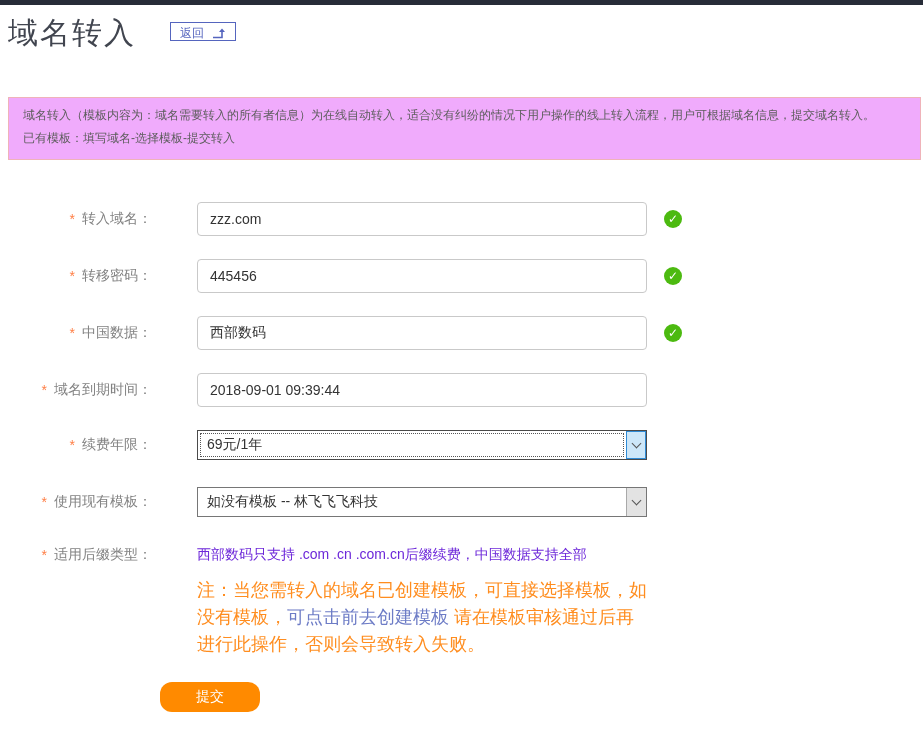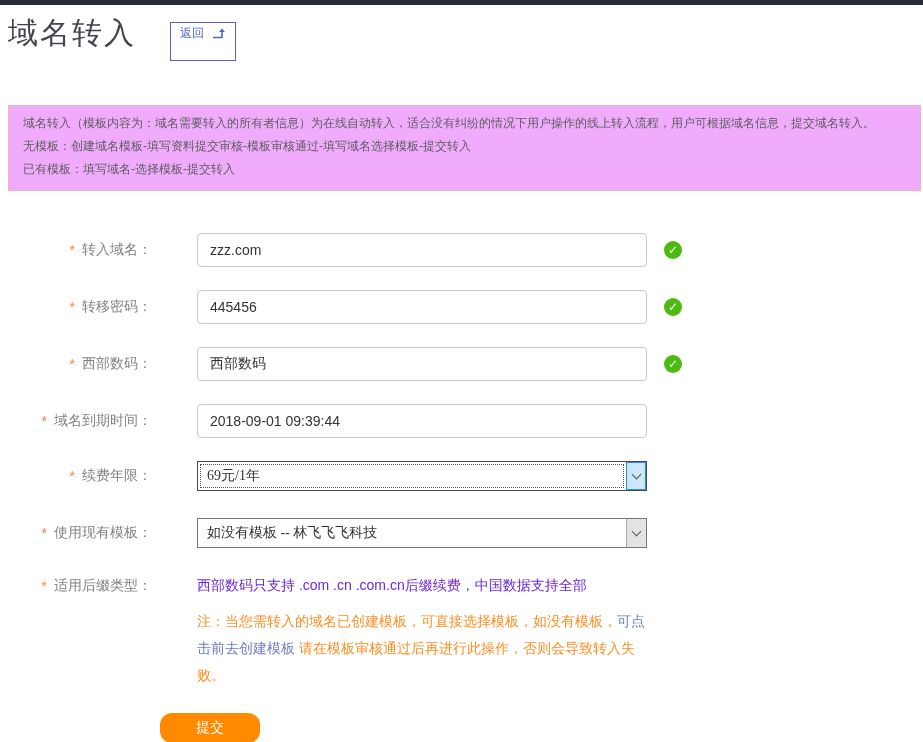--- a/index.html
+++ b/index.html
@@ -14,21 +14,21 @@
   .topbar { height: 5px; background: #272c38; width: 100%; }
 
   .header { padding: 8px 0 0 8px; display: flex; align-items: flex-start; }
   .page-title {
     font-size: 30px; color: #41454f; font-weight: 400;
     letter-spacing: 2px; line-height: 40px; margin: 0;
   }
   .back-btn {
     margin-left: 34px; margin-top: 9px;
     border: 1px solid #5565be; background: #fff; color: #5565be;
-    font-size: 12px; padding: 3px 9px 20px;
+    font-size: 12px; padding: 3px 9px 0;
     display: inline-flex; align-items: center; gap: 8px;
     cursor: pointer; line-height: 14px;
   }
   .back-arrow { display: inline-flex; }
 
   .notice {
     margin: 44px 2px 0 8px;
     background: #f0abfc; border: 1px solid #efb3b9;
     padding: 9px 14px 6px; font-size: 12px; color: #5d5d5d;
   }
@@ -61,21 +61,21 @@
   }
 
   .sel-row { margin-bottom: 27px; }
   .select {
     width: 450px; height: 30px;
     border: 1px solid #767676; background: #fff;
     display: flex; cursor: pointer;
   }
   .select .val {
     flex: 1; display: flex; align-items: center;
-    padding: 0 9px; font-size: 14px; color: #333; font-family: Liberation Serif, serif;
+    padding: 0 9px; font-size: 14px; color: #333;
   }
   .select .arrow {
     width: 20px; display: flex; align-items: center; justify-content: center;
     background: #e3e3e3; border-left: 1px solid #a9a9a9;
   }
   .select.focused { border-color: #4a4a4a; }
   .select.focused .val { outline: 1px dotted #555; outline-offset: -3px; }
   .select.focused .arrow {
     background: #cde7f9; border: 1px solid #2f8bd6; border-left: 1px solid #2f8bd6;
   }
@@ -83,21 +83,21 @@
     width: 7px; height: 7px; margin-top: -3px;
     border-right: 1.4px solid #555; border-bottom: 1.4px solid #555;
     transform: rotate(45deg);
   }
 
   .suffix-row { margin-bottom: 13px; }
   .suffix-text { font-size: 14px; color: #6d28d9; line-height: 20px; }
 
   .note-row { margin-bottom: 24px; }
   .note {
-    width: 452px; font-size: 14px; line-height: 27px; color: #ff8d1f;
+    width: 452px; font-size: 18px; line-height: 27px; color: #ff8d1f;
   }
   .note-link { color: #6d7cc6; cursor: pointer; }
 
   .submit-btn {
     margin-left: 160px; width: 100px; height: 30px;
     background: #ff8a00; border: none; border-radius: 12px;
     color: #fff; font-size: 14px; cursor: pointer;
     font-family: inherit;
   }
 </style>
@@ -114,21 +114,20 @@
       <svg width="14" height="11" viewBox="0 0 14 11">
           <path d="M1 9.5 H10 V3" fill="none" stroke="#5565be" stroke-width="1.6"></path>
           <path d="M7 4 L10 0.5 L13 4" fill="#5565be" stroke="none"></path>
         </svg>
     </span>
   </button>
 </div>
 
 <div class="notice">
   <p>域名转入（模板内容为：域名需要转入的所有者信息）为在线自动转入，适合没有纠纷的情况下用户操作的线上转入流程，用户可根据域名信息，提交域名转入。</p>
-  <p>无模板：创建域名模板-填写资料提交审核-模板审核通过-填写域名选择模板-提交转入</p>
   <p>已有模板：填写域名-选择模板-提交转入</p>
 </div>
 
 <div class="form">
 
   
   <div class="row">
     <div class="label">
       <span class="req">*</span>
       <span>转入域名：</span>
@@ -146,21 +145,21 @@
     </div>
     <div class="control">
       <input class="text-input" type="text" value="445456" style="">
       <span class="check">✓</span>
     </div>
   </div>
 
   <div class="row">
     <div class="label">
       <span class="req">*</span>
-      <span>西部数码：</span>
+      <span>中国数据：</span>
     </div>
     <div class="control">
       <input class="text-input" type="text" value="西部数码" style="">
       <span class="check">✓</span>
     </div>
   </div>
 
   <div class="row">
     <div class="label">
       <span class="req">*</span>

